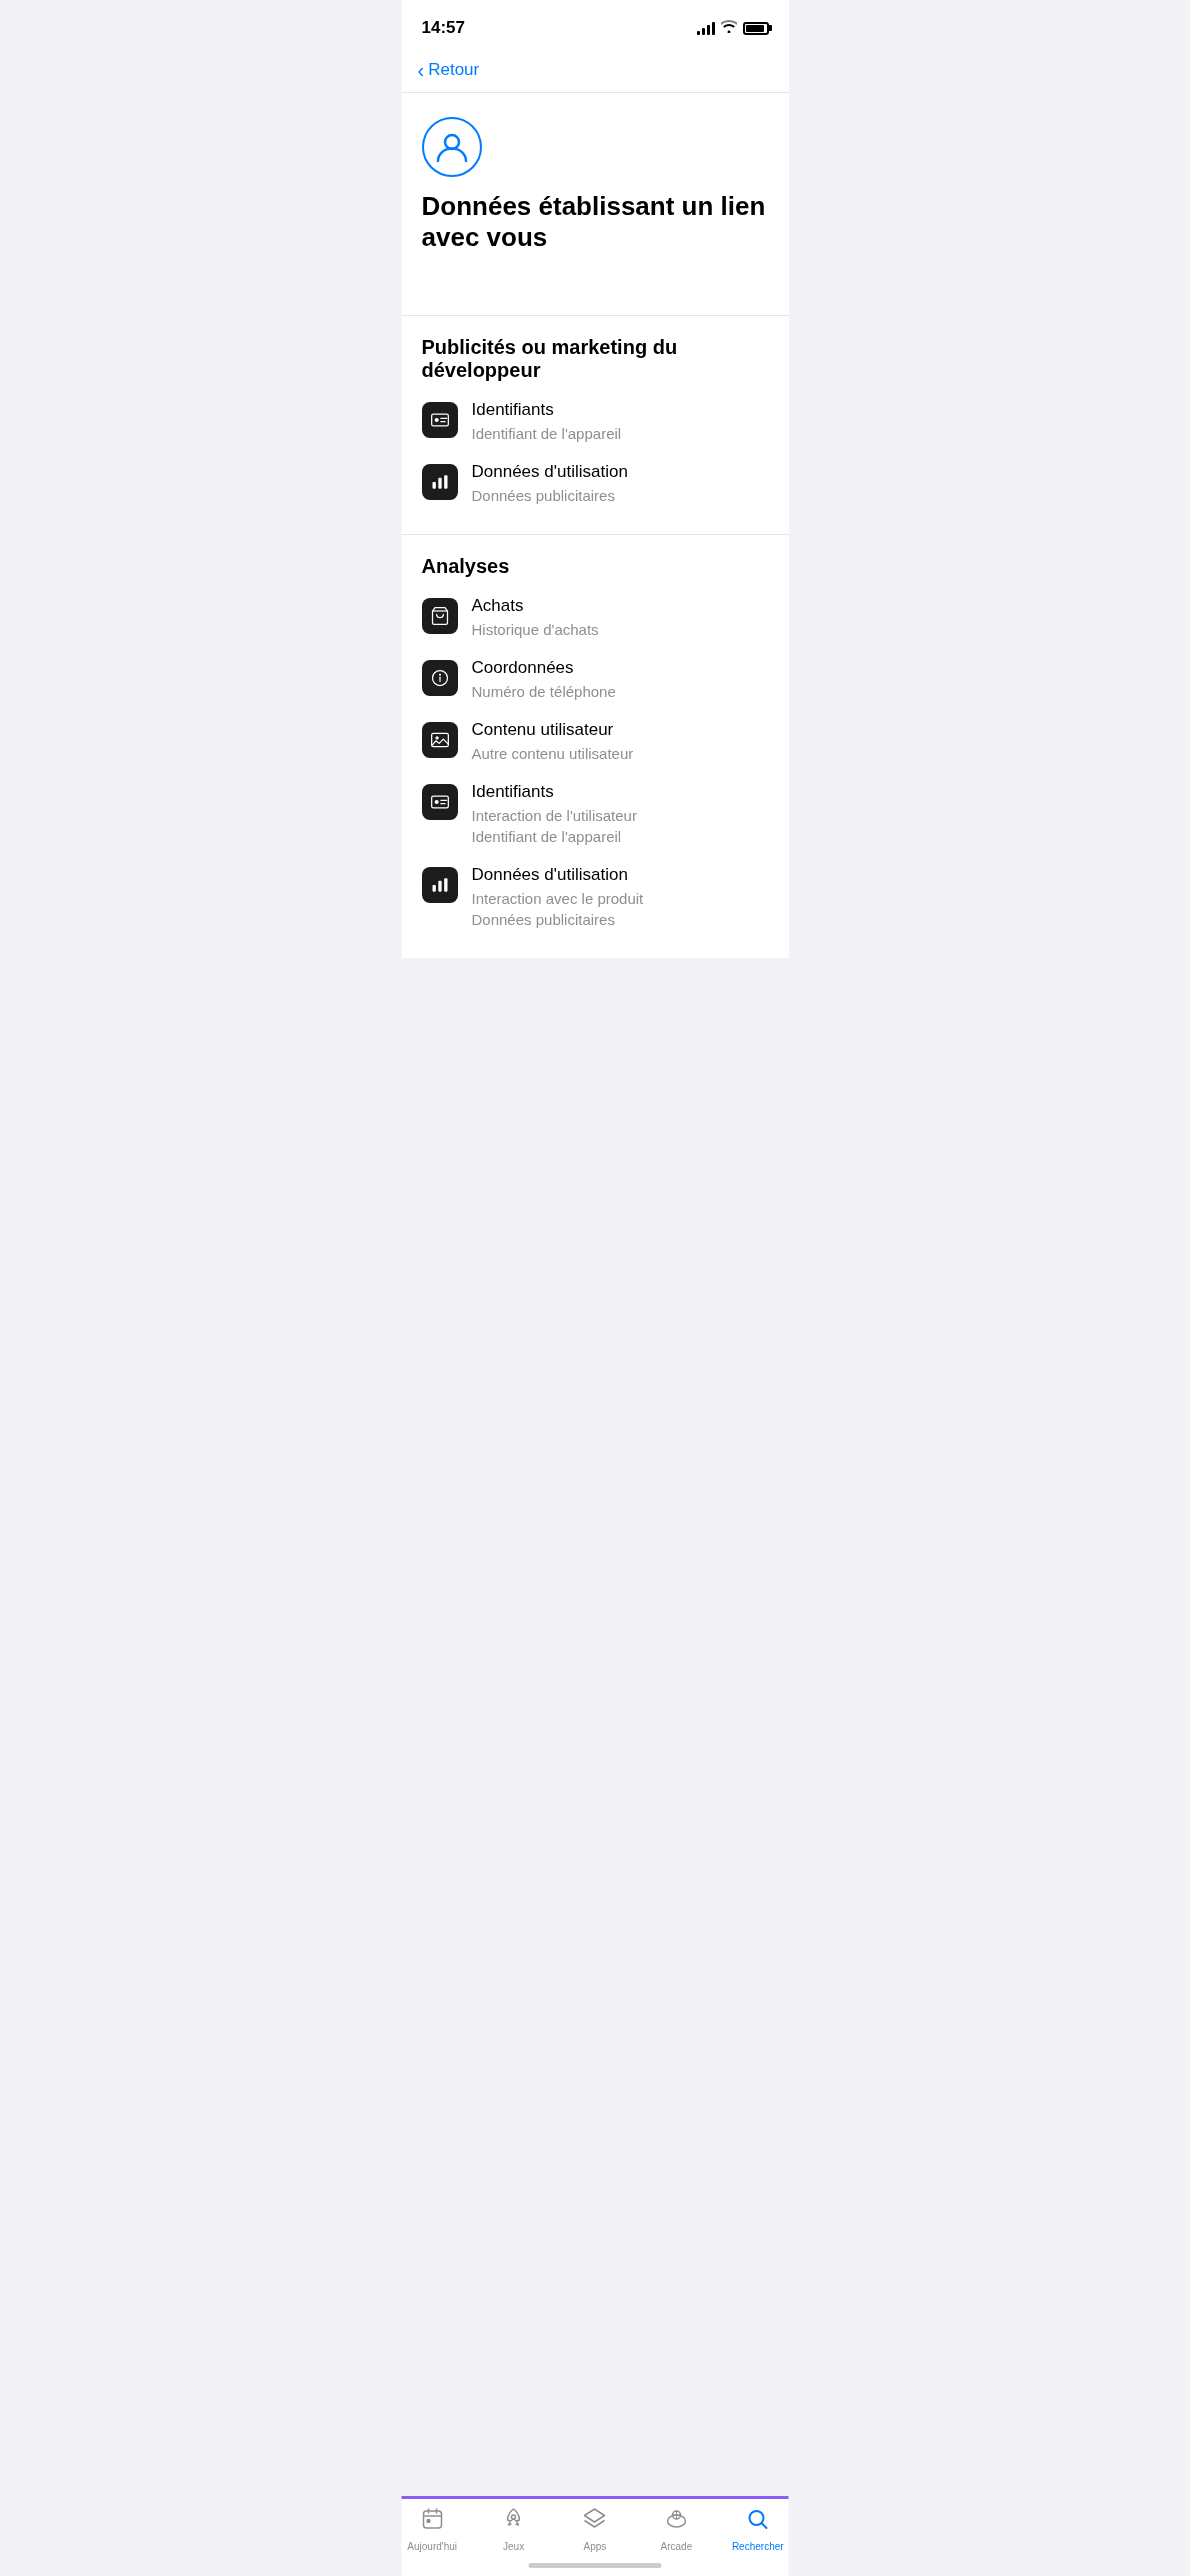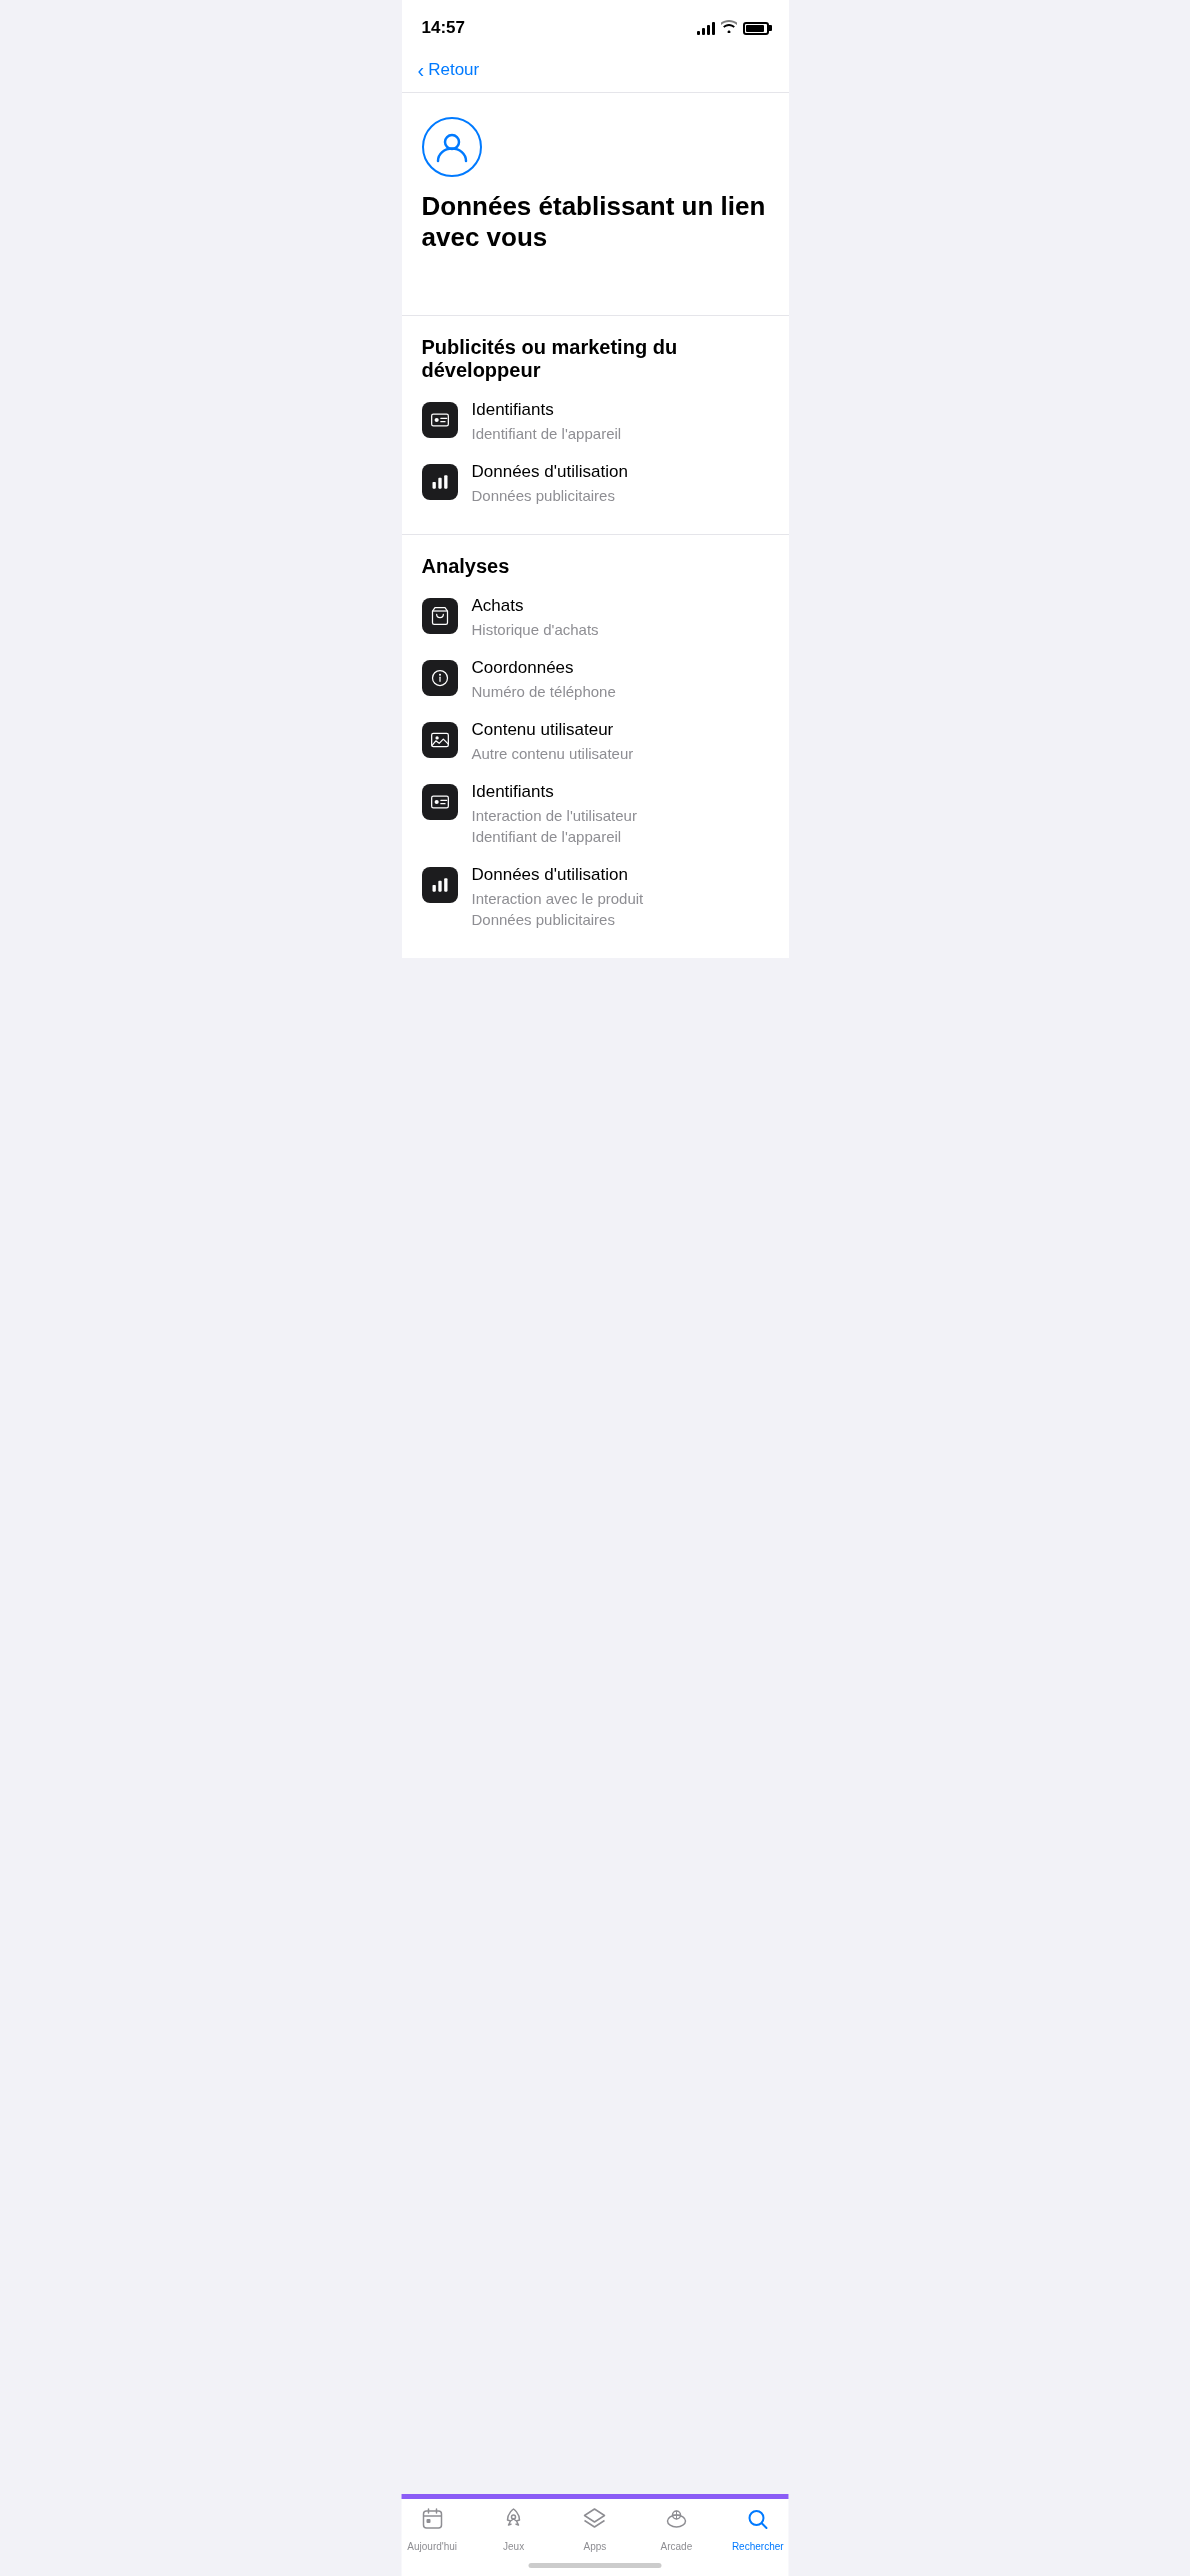--- a/index.html
+++ b/index.html
@@ -202,21 +202,21 @@
     }
 
     
     .tab-bar {
       position: fixed;
       bottom: 0;
       left: 50%;
       transform: translateX(-50%);
       width: 387px;
       background: rgba(255,255,255,0.95);
-      border-top: 5px solid #8b5cf6;
+      border-top: 3px solid #8b5cf6;
       display: flex;
       justify-content: space-around;
       align-items: center;
       padding: 8px 0 24px;
       z-index: 100;
       gap: 20px;
     }
 
     .tab-item {
       display: flex;

